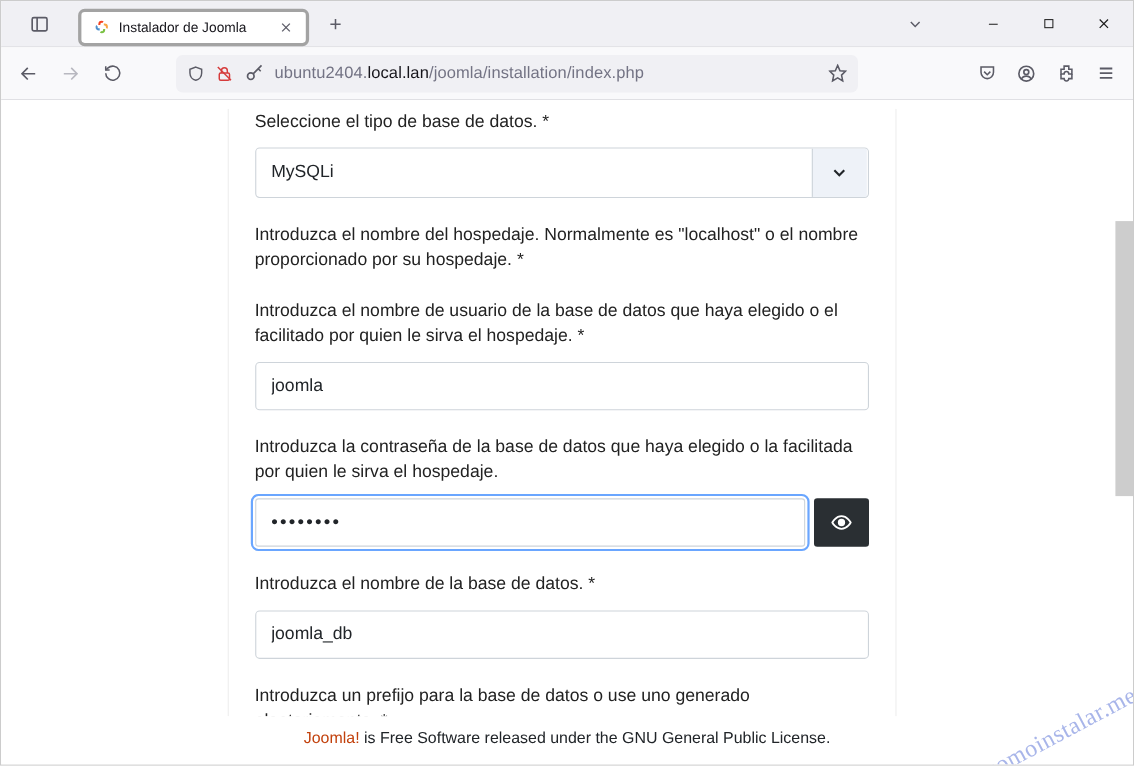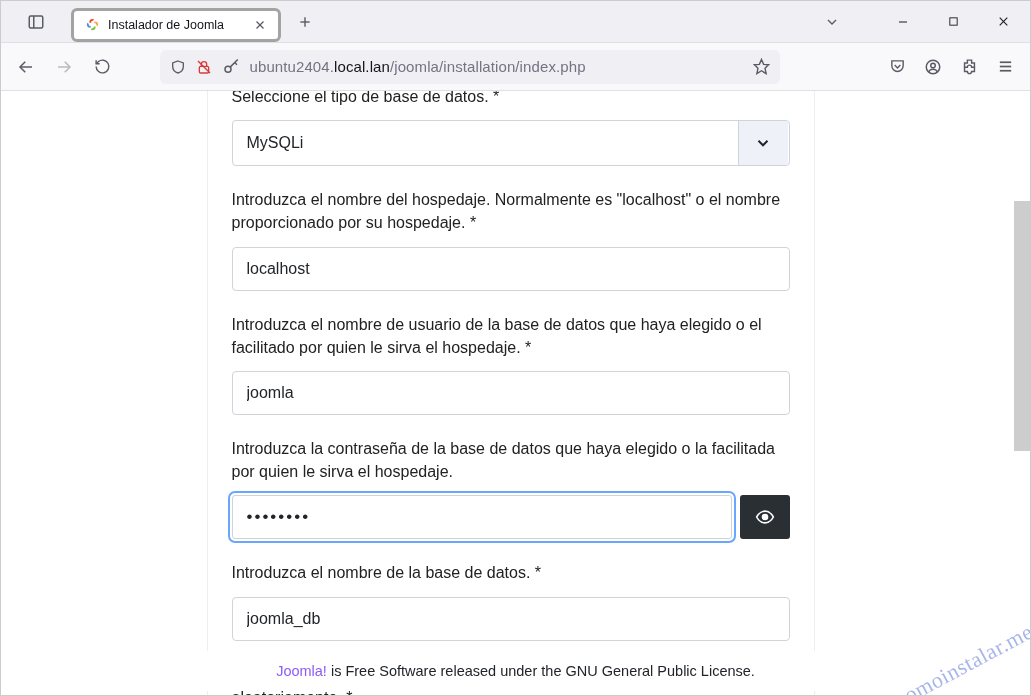--- a/index.html
+++ b/index.html
@@ -104,21 +104,21 @@
       padding: 0 24px;
       position: relative;
       top: -12px;
     }
     .field-label {
       font-size: 16px;
       color: #222;
       margin-top: 22px;
       line-height: 1.45;
     }
-    .field-label.first { margin-top: 6px; }
+    .field-label.first { margin-top: 20px; }
     .select-box {
       margin-top: 12px;
       border: 1px solid #ced4da;
       border-radius: 4px;
       height: 46px;
       display:flex;
       align-items:center;
       padding: 0 1px 0 14px;
       font-size: 16px;
       color:#212529;
@@ -188,21 +188,21 @@
     .footer {
       position:absolute;
       bottom: 4px;
       left:0; right:0;
       text-align:center;
       font-size: 14.5px;
       color:#212529;
       padding: 12px 0;
       background:#fff;
     }
-    .footer a { color:#8b5cf6; text-decoration:none; }
+    .footer a { color:#c2410c; text-decoration:none; }
 
     
     .watermark {
       position:absolute;
       right: -10px;
       bottom: 16px;
       transform: rotate(-28deg);
       font-family: "Comic Sans MS", cursive;
       color: #9aa9e6;
       font-size: 22px;
@@ -361,21 +361,20 @@
         <div class="select-box">
           <span class="val">MySQLi</span>
           <span class="dd">
             <svg width="18" height="18" viewBox="0 0 24 24" fill="none" stroke="currentColor" stroke-width="2.6">
                 <polyline points="6 9 12 15 18 9"></polyline>
               </svg>
           </span>
         </div>
 
         <div class="field-label">Introduzca el nombre del hospedaje. Normalmente es "localhost" o el nombre proporcionado por su hospedaje. *</div>
-        <input class="text-input" value="localhost" style="">
 
         <div class="field-label">Introduzca el nombre de usuario de la base de datos que haya elegido o el facilitado por quien le sirva el hospedaje. *</div>
         <input class="text-input" value="joomla" style="">
 
         <div class="field-label">Introduzca la contraseña de la base de datos que haya elegido o la facilitada por quien le sirva el hospedaje.</div>
         <div class="pw-row">
           <input class="pw-input" type="text" value="••••••••" style="">
           <div class="eye">
             <svg width="20" height="20" viewBox="0 0 24 24" fill="none" stroke="currentColor" stroke-width="2">
                 <path d="M2 12s3.5-7 10-7 10 7 10 7-3.5 7-10 7S2 12 2 12z"></path>

